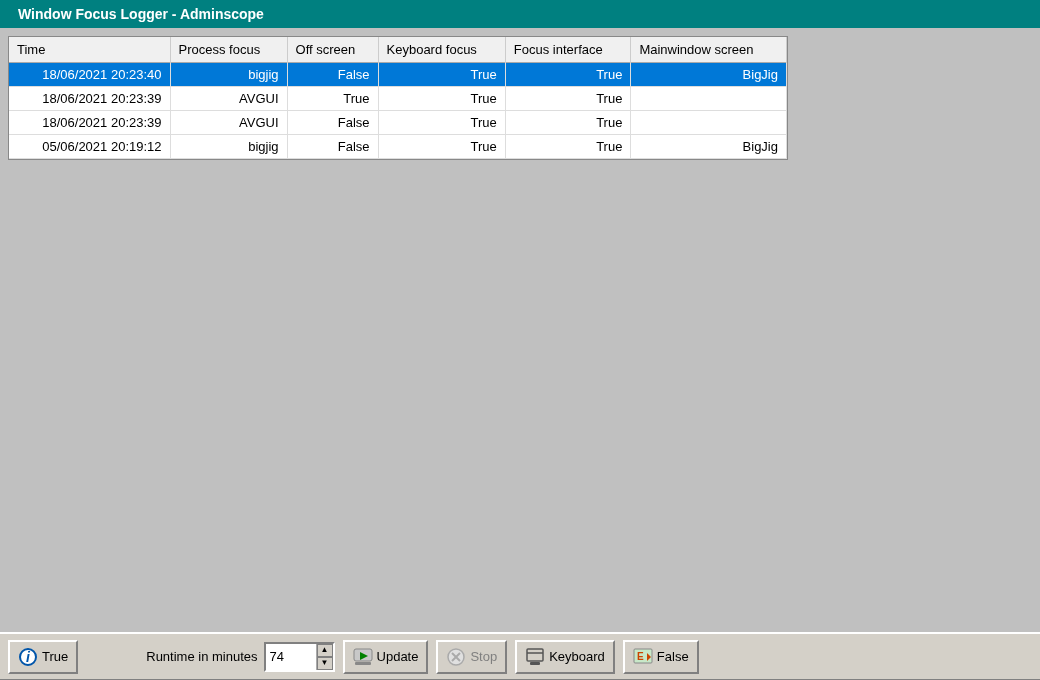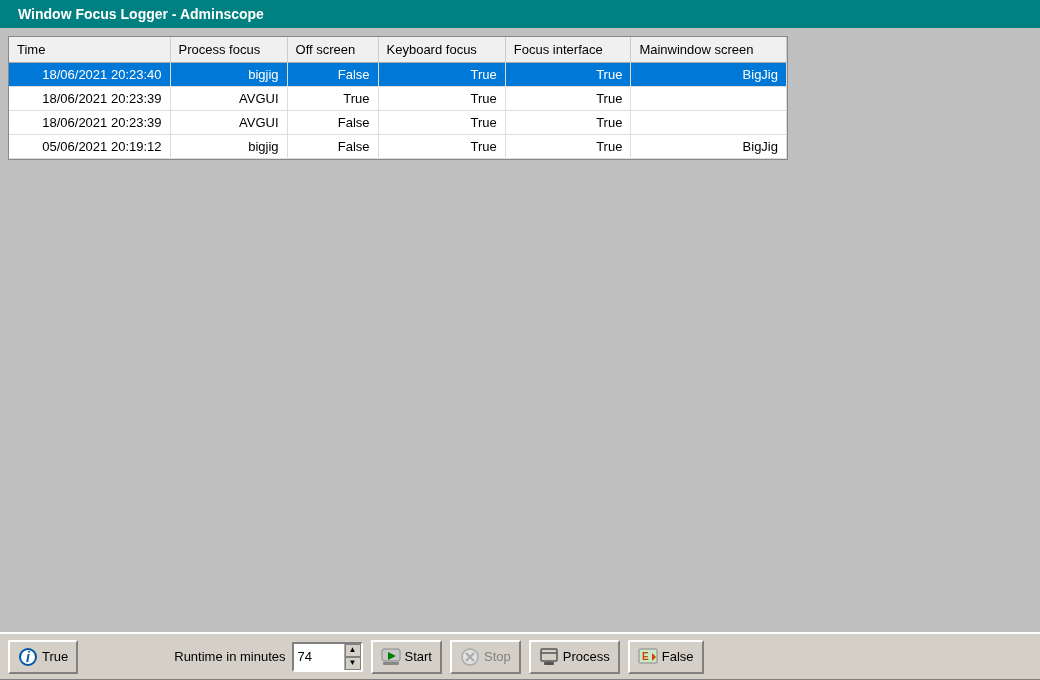--- a/index.html
+++ b/index.html
@@ -112,21 +112,21 @@
       align-items: center;
       justify-content: center;
       font-size: 16px;
       flex-shrink: 0;
     }
 
     .runtime-section {
       display: flex;
       align-items: center;
       gap: 6px;
-      margin-left: 88px;
+      margin-left: 60px;
     }
 
     .runtime-label {
       font-size: 13px;
     }
 
     .runtime-input-wrapper {
       display: flex;
       border: 2px solid;
       border-color: #808080 #fff #fff #808080;
@@ -246,21 +246,21 @@
   </div>
 
   <button class="toolbar-btn">
     <span class="btn-icon">
       <svg width="20" height="20" viewBox="0 0 20 20">
         <rect x="1" y="2" width="18" height="12" rx="2" fill="#c8c8c8" stroke="#888" stroke-width="1"></rect>
         <polygon points="7,5 15,9 7,13" fill="#008000"></polygon>
         <rect x="2" y="15" width="16" height="3" rx="1" fill="#888"></rect>
       </svg>
     </span>
-    <span>Start</span>
+    <span>Update</span>
   </button>
 
   <button class="toolbar-btn disabled">
     <span class="btn-icon">
       <svg width="20" height="20" viewBox="0 0 20 20">
         <circle cx="10" cy="10" r="8" fill="#e0e0e0" stroke="#aaa" stroke-width="1.5"></circle>
         <line x1="6" y1="6" x2="14" y2="14" stroke="#aaa" stroke-width="2"></line>
         <line x1="14" y1="6" x2="6" y2="14" stroke="#aaa" stroke-width="2"></line>
       </svg>
     </span>
@@ -268,21 +268,21 @@
   </button>
 
   <button class="toolbar-btn">
     <span class="btn-icon">
       <svg width="20" height="20" viewBox="0 0 20 20">
         <rect x="2" y="2" width="16" height="12" rx="1" fill="none" stroke="#555" stroke-width="1.5"></rect>
         <line x1="2" y1="6" x2="18" y2="6" stroke="#555" stroke-width="1.5"></line>
         <rect x="5" y="15" width="10" height="3" rx="1" fill="#555"></rect>
       </svg>
     </span>
-    <span>Process</span>
+    <span>Keyboard</span>
   </button>
 
   <button class="toolbar-btn">
     <span class="btn-icon">
       <svg width="20" height="20" viewBox="0 0 20 20">
         <rect x="1" y="2" width="18" height="14" rx="1" fill="#c8e8c8" stroke="#888" stroke-width="1"></rect>
         <text x="4" y="13" font-size="10" fill="#cc4400" font-weight="bold">E</text>
         <polygon points="14,6 18,10 14,14" fill="#cc4400"></polygon>
       </svg>
     </span>

